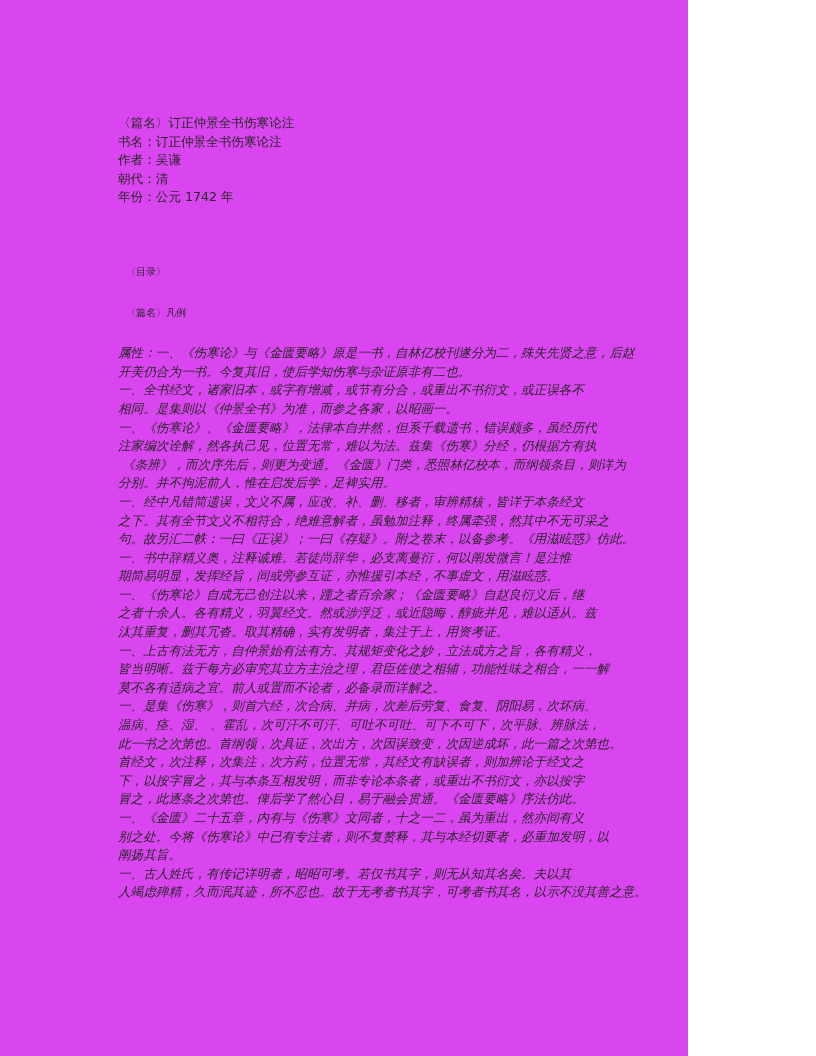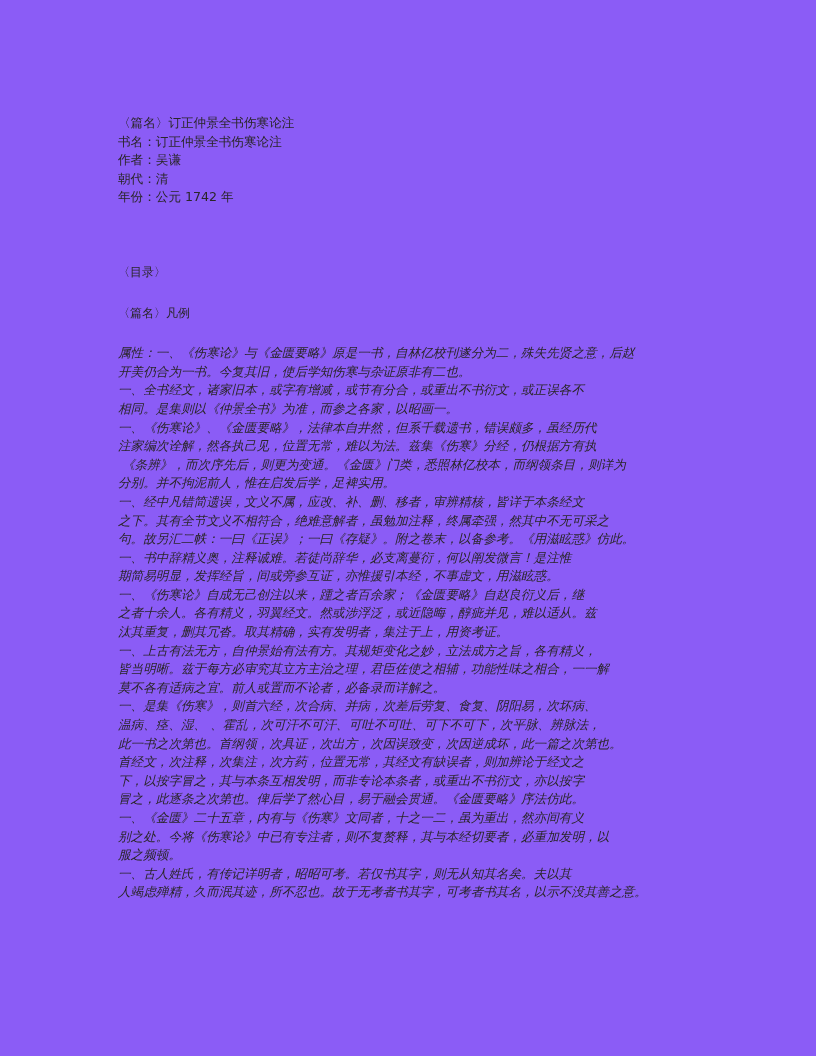--- a/index.html
+++ b/index.html
@@ -15,23 +15,23 @@
     overflow: hidden;
     font-family: "DejaVu Sans", "Liberation Sans", sans-serif;
     color: #231f20;
     -webkit-font-smoothing: antialiased;
   }
 
   .page {
     position: absolute;
     left: 0;
     top: 0;
-    width: 816px;
+    width: 688px;
     height: 1056px;
-    background: #8b5cf6;
+    background: #d946ef;
   }
 
   .content {
     position: absolute;
     left: 118px;
     top: 114px;
     width: 600px;
   }
 
   
@@ -43,24 +43,25 @@
     color: #2a2628;
   }
 
   .meta-block { margin: 0 0 0 0; }
 
   .gap-lg { height: 56px; }
   .gap-md { height: 22px; }
 
   .toc-line,
   .section-line {
-    font-size: 12px;
+    font-size: 10px;
     line-height: 18.6px;
     white-space: pre;
     color: #2a2628;
+    margin-left: 8px;
   }
 
   .para {
     margin: 0;
   }
   .para .line { display: block; font-style: italic; }
 
   
   .line, .toc-line, .section-line {
     font-weight: normal;
@@ -111,19 +112,19 @@
       <span class="line">皆当明晰。兹于每方必审究其立方主治之理，君臣佐使之相辅，功能性味之相合，一一解</span>
       <span class="line">莫不各有适病之宜。前人或置而不论者，必备录而详解之。</span>
       <span class="line">一、是集《伤寒》，则首六经，次合病、并病，次差后劳复、食复、阴阳易，次坏病、</span>
       <span class="line">温病、痉、湿、 、霍乱，次可汗不可汗、可吐不可吐、可下不可下，次平脉、辨脉法，</span>
       <span class="line">此一书之次第也。首纲领，次具证，次出方，次因误致变，次因逆成坏，此一篇之次第也。</span>
       <span class="line">首经文，次注释，次集注，次方药，位置无常，其经文有缺误者，则加辨论于经文之</span>
       <span class="line">下，以按字冒之，其与本条互相发明，而非专论本条者，或重出不书衍文，亦以按字</span>
       <span class="line">冒之，此逐条之次第也。俾后学了然心目，易于融会贯通。《金匮要略》序法仿此。</span>
       <span class="line">一、《金匮》二十五章，内有与《伤寒》文同者，十之一二，虽为重出，然亦间有义</span>
       <span class="line">别之处。今将《伤寒论》中已有专注者，则不复赘释，其与本经切要者，必重加发明，以</span>
-      <span class="line">服之频顿。</span>
+      <span class="line">阐扬其旨。</span>
       <span class="line">一、古人姓氏，有传记详明者，昭昭可考。若仅书其字，则无从知其名矣。夫以其</span>
       <span class="line">人竭虑殚精，久而泯其迹，所不忍也。故于无考者书其字，可考者书其名，以示不没其善之意。</span>
     </div>
 
   </div>
 </div>
 
 </body></html>

